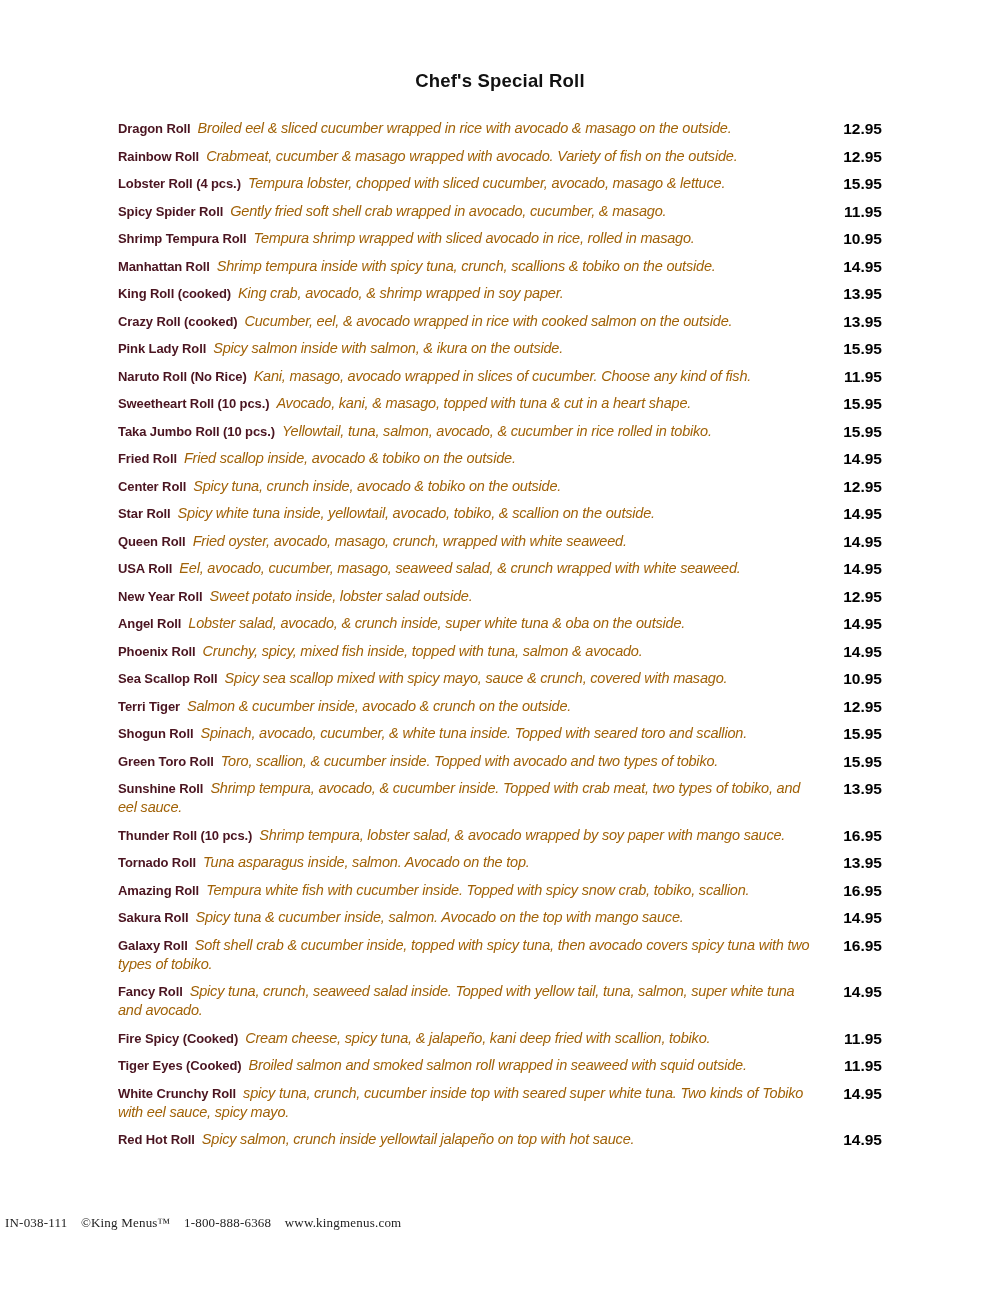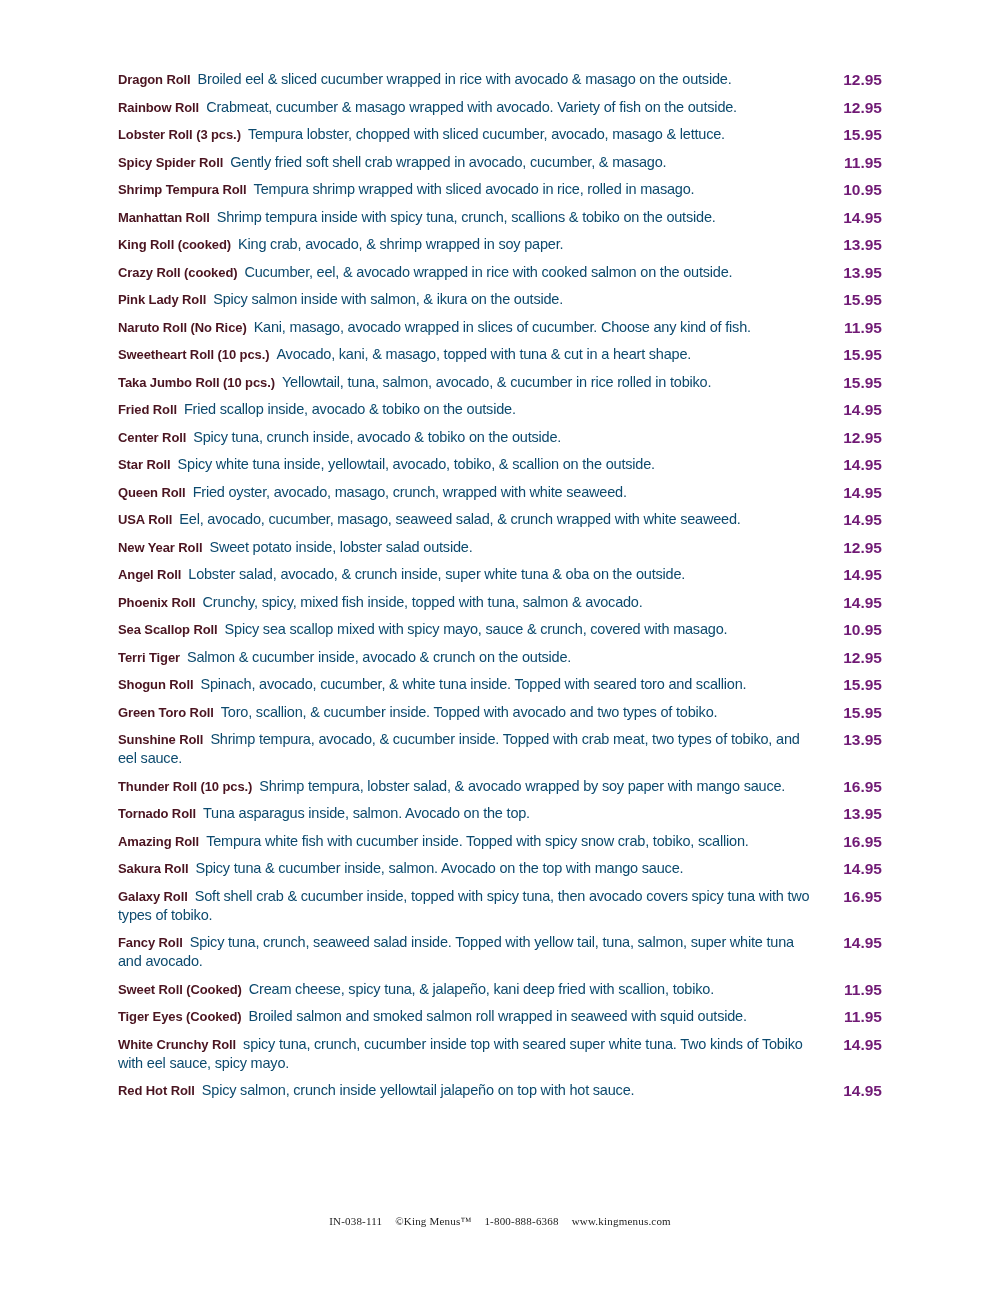--- a/index.html
+++ b/index.html
@@ -47,63 +47,64 @@
   }
   .item-name {
     font-weight: bold;
     font-style: normal;
     font-size: 13px;
     color: #4a1420;
     margin-right: 7px;
     letter-spacing: -0.1px;
   }
   .item-desc {
-    color: #0c4a6e;
+    font-style: italic;
+    color: #a16207;
   }
   .item-price {
     flex: 0 0 auto;
     width: 52px;
     margin-left: 10px;
     text-align: right;
     font-weight: bold;
     font-size: 15.5px;
     line-height: 19px;
-    color: #701a75;
+    color: #000000;
   }
   .page-footer {
     position: absolute;
     top: 1215px;
     left: 0;
     width: 1000px;
-    text-align: center;
     font-family: "Liberation Serif", serif;
-    font-size: 11px;
+    font-size: 13px;
     color: #222222;
     letter-spacing: 0.2px;
   }
   .page-footer span { margin: 0 5px; }
 </style>
 </head>
 <body>
 
 <div class="page">
+  <h1 class="menu-title">Chef's Special Roll</h1>
 
   <div class="menu-list">
   <div class="menu-row">
     <div class="item-text"><span class="item-name">Dragon Roll</span><span class="item-desc">Broiled eel &amp; sliced cucumber wrapped in rice with avocado &amp; masago on the outside.</span></div>
     <div class="item-price">12.95</div>
   </div>
 
   <div class="menu-row">
     <div class="item-text"><span class="item-name">Rainbow Roll</span><span class="item-desc">Crabmeat, cucumber &amp; masago wrapped with avocado. Variety of fish on the outside.</span></div>
     <div class="item-price">12.95</div>
   </div>
 
   <div class="menu-row">
-    <div class="item-text"><span class="item-name">Lobster Roll (3 pcs.)</span><span class="item-desc">Tempura lobster, chopped with sliced cucumber, avocado, masago &amp; lettuce.</span></div>
+    <div class="item-text"><span class="item-name">Lobster Roll (4 pcs.)</span><span class="item-desc">Tempura lobster, chopped with sliced cucumber, avocado, masago &amp; lettuce.</span></div>
     <div class="item-price">15.95</div>
   </div>
 
   <div class="menu-row">
     <div class="item-text"><span class="item-name">Spicy Spider Roll</span><span class="item-desc">Gently fried soft shell crab wrapped in avocado, cucumber, &amp; masago.</span></div>
     <div class="item-price">11.95</div>
   </div>
 
   <div class="menu-row">
     <div class="item-text"><span class="item-name">Shrimp Tempura Roll</span><span class="item-desc">Tempura shrimp wrapped with sliced avocado in rice, rolled in masago.</span></div>
@@ -234,21 +235,21 @@
     <div class="item-text"><span class="item-name">Galaxy Roll</span><span class="item-desc">Soft shell crab &amp; cucumber inside, topped with spicy tuna, then avocado covers spicy tuna with two types of tobiko.</span></div>
     <div class="item-price">16.95</div>
   </div>
 
   <div class="menu-row">
     <div class="item-text"><span class="item-name">Fancy Roll</span><span class="item-desc">Spicy tuna, crunch, seaweed salad inside. Topped with yellow tail, tuna, salmon, super white tuna and avocado.</span></div>
     <div class="item-price">14.95</div>
   </div>
 
   <div class="menu-row">
-    <div class="item-text"><span class="item-name">Sweet Roll (Cooked)</span><span class="item-desc">Cream cheese, spicy tuna, &amp; jalapeño, kani deep fried with scallion, tobiko.</span></div>
+    <div class="item-text"><span class="item-name">Fire Spicy (Cooked)</span><span class="item-desc">Cream cheese, spicy tuna, &amp; jalapeño, kani deep fried with scallion, tobiko.</span></div>
     <div class="item-price">11.95</div>
   </div>
 
   <div class="menu-row">
     <div class="item-text"><span class="item-name">Tiger Eyes (Cooked)</span><span class="item-desc">Broiled salmon and smoked salmon roll wrapped in seaweed with squid outside.</span></div>
     <div class="item-price">11.95</div>
   </div>
 
   <div class="menu-row">
     <div class="item-text"><span class="item-name">White Crunchy Roll</span><span class="item-desc">spicy tuna, crunch, cucumber inside top with seared super white tuna. Two kinds of Tobiko with eel sauce, spicy mayo.</span></div>

